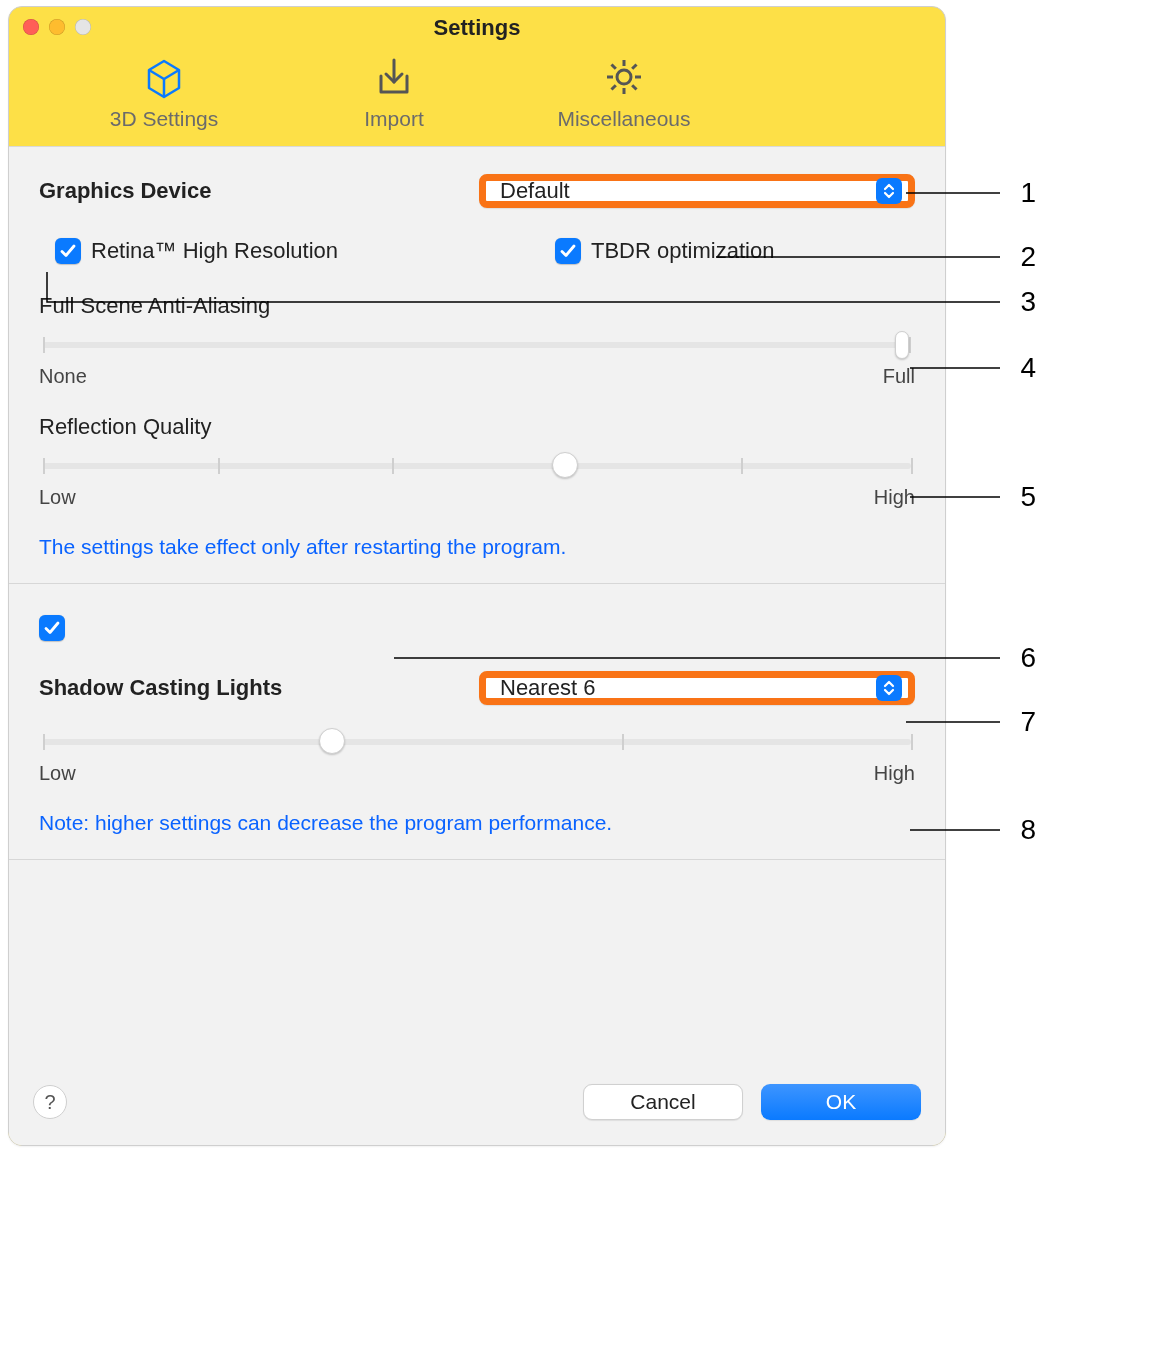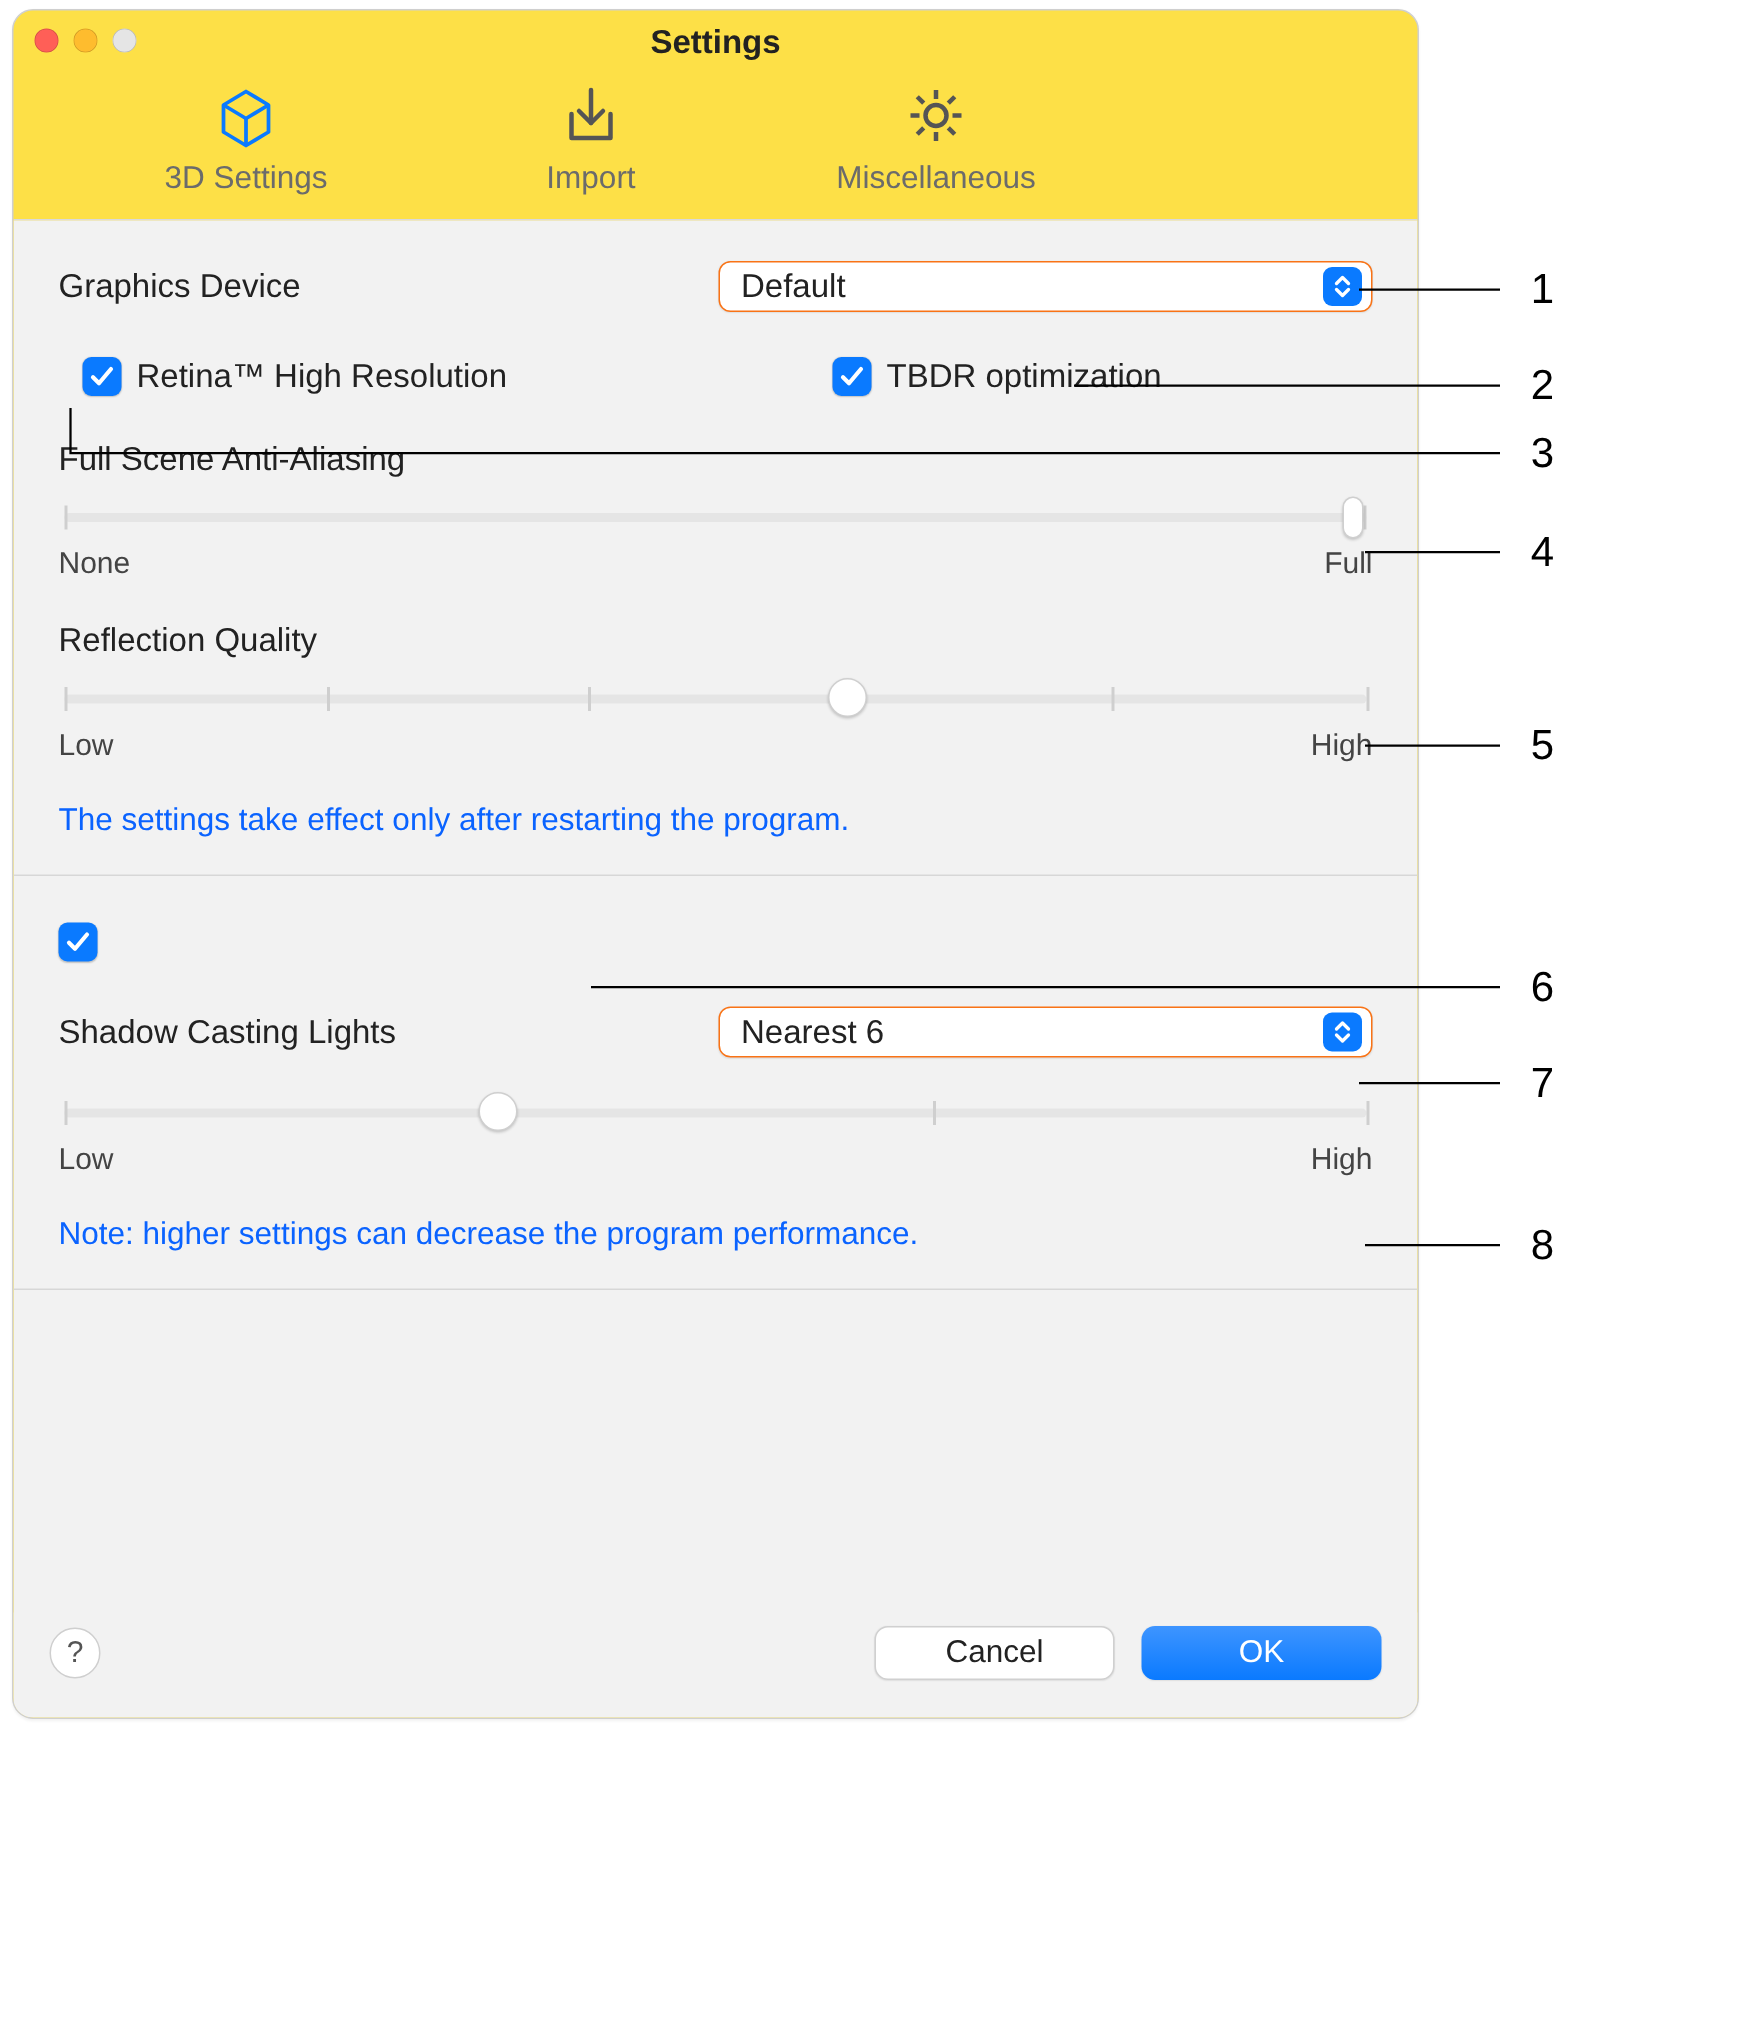--- a/index.html
+++ b/index.html
@@ -56,26 +56,26 @@
     cursor: default;
   }
   .tab .icon { height: 48px; display: flex; align-items: center; justify-content: center; }
   .tab .label { font-size: 21px; color: #6b6b6b; }
   .tab.active .label { color: #6b6b6b; }
   .content { flex: 1; background: #f2f2f2; display: flex; flex-direction: column; }
   .section { padding: 26px 30px 24px 30px; border-bottom: 1px solid #d7d7d7; }
   .section:last-of-type { border-bottom: none; }
   .row { display: flex; align-items: center; margin-bottom: 24px; min-height: 36px; }
   .row .left { width: 440px; }
-  .field-label { font-size: 22px; color: #222; }
+  .field-label { font-size: 22px; color: #222; font-weight: bold; }
   .select {
     flex: 1;
     height: 34px;
     background: #fff;
-    border: 1px solid #f97316;
+    border: 7px solid #f97316;
     border-radius: 8px;
     display: flex;
     align-items: center;
     padding: 0 6px 0 14px;
     justify-content: space-between;
     box-shadow: 0 0.5px 1px rgba(0,0,0,0.08);
   }
   .select .value { font-size: 22px; }
   .select .chevrons {
     width: 26px; height: 26px;

